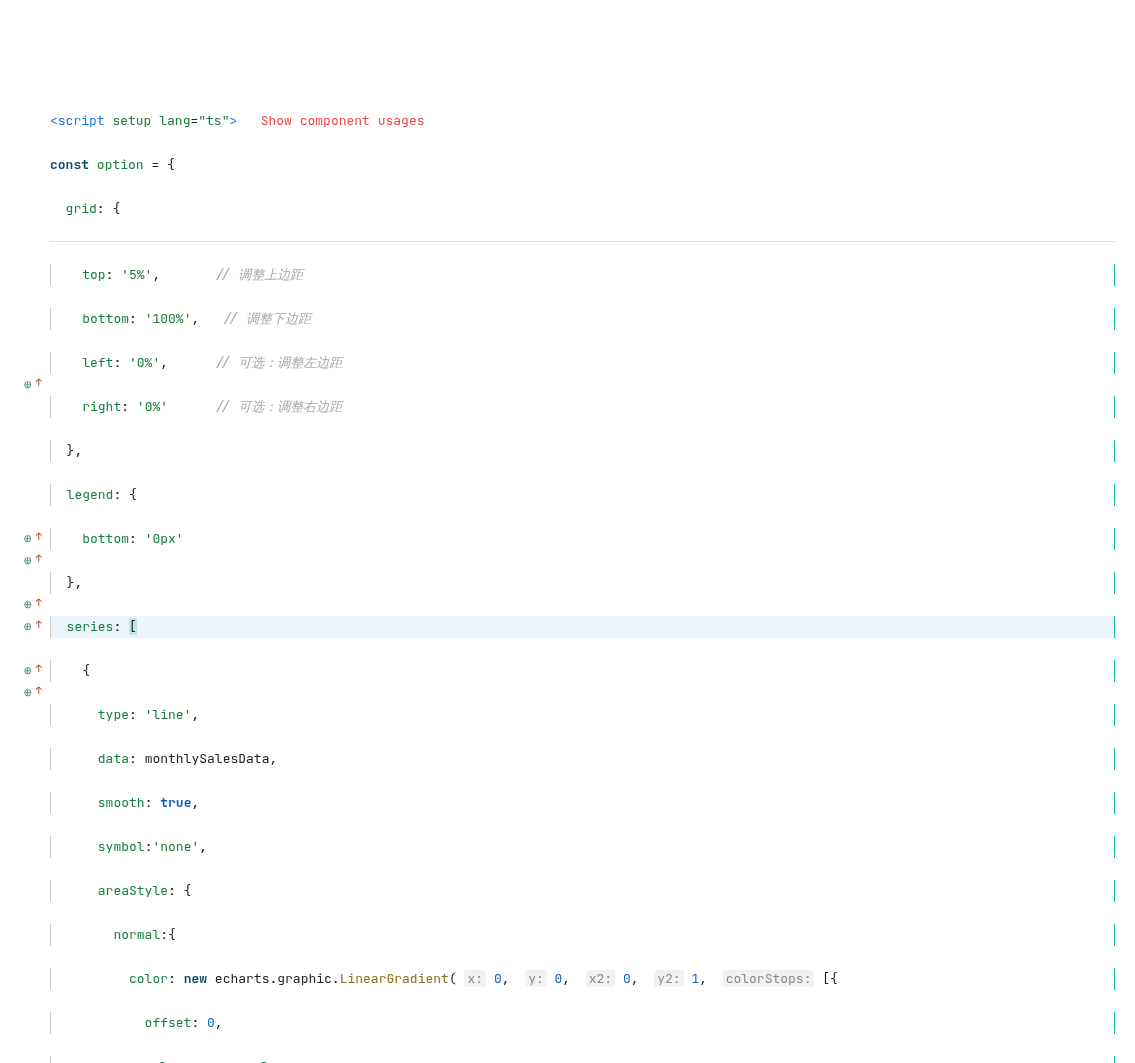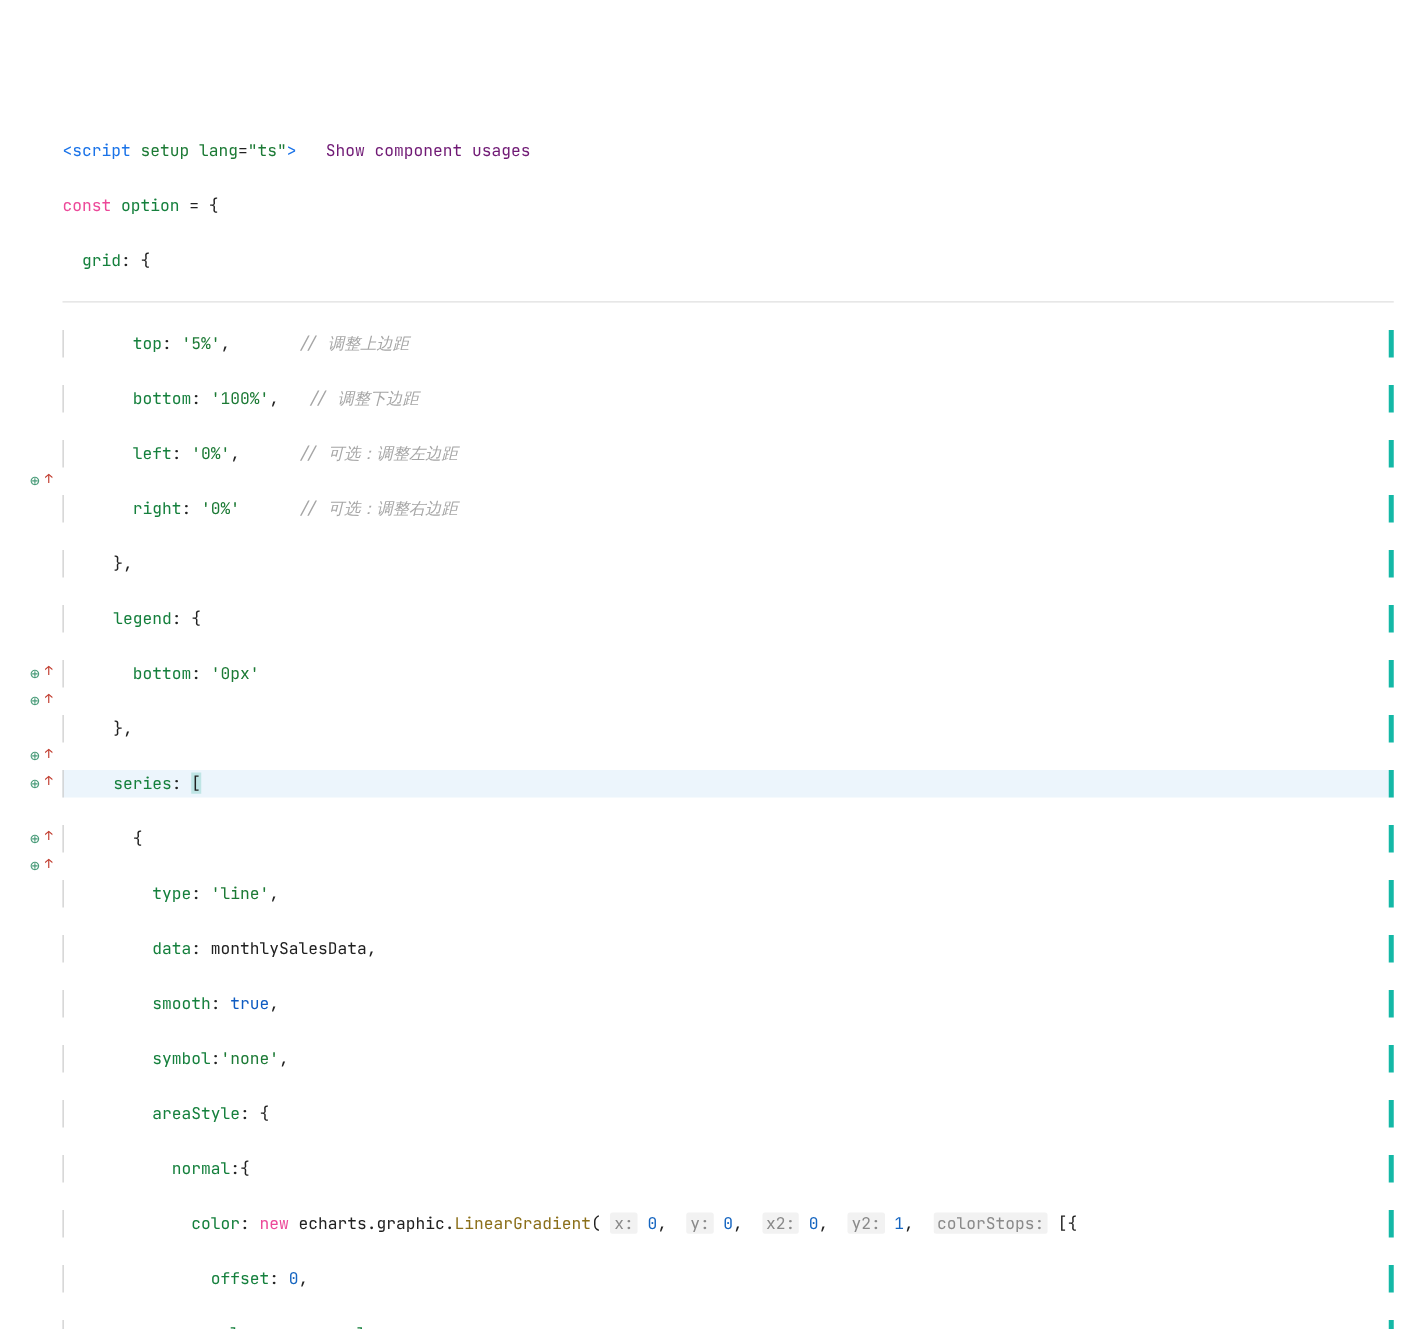--- a/index.html
+++ b/index.html
@@ -42,37 +42,36 @@
     top: -2px;
   }
   .code {
     flex: 1;
     padding-right: 20px;
   }
   .line { height: 22px; }
   .line.hl { background: #ecf5fc; }
   .border-main {
     border-left: 1px solid #cccccc;
-    border-right: 4px solid #14b8a6;
-    padding-left: 24px;
+    border-right: 1px solid #14b8a6;
   }
   .tag { color: #1a73e8; }
   .attr-name { color: #1c7a35; margin-top: 16px; }
   .attr-val { color: #1c7a35; }
-  .kw { color: #ec4899; }
+  .kw { color: #0c4a6e; font-weight: bold; }
   .prop { color: #15803d; }
   .str { color: #1c7a35; }
   .num { color: #1565c0; }
-  .bool { color: #0f5cc2; }
+  .bool { color: #0f5cc2; font-weight: bold; }
   .comment { color: #a6a6a6; font-style: italic; }
   .ident { color: #212121; }
   .fn { color: #8b6f1a; }
   .param-hint { color: #8a8a8a; background: #f2f2f2; padding: 0 3px; border-radius: 2px; font-style: normal; }
   .bracket-hl { background: #bfe5e5; }
-  .usages-link { color: #701a75; font-style: normal; cursor: pointer; }
+  .usages-link { color: #ef4444; font-style: normal; cursor: pointer; }
   .divider-line {
     border-bottom: 1px solid #e0e0e0;
     position: absolute;
     left: 0;
     right: 0;
   }
 </style>
 </head>
 <body>
 

